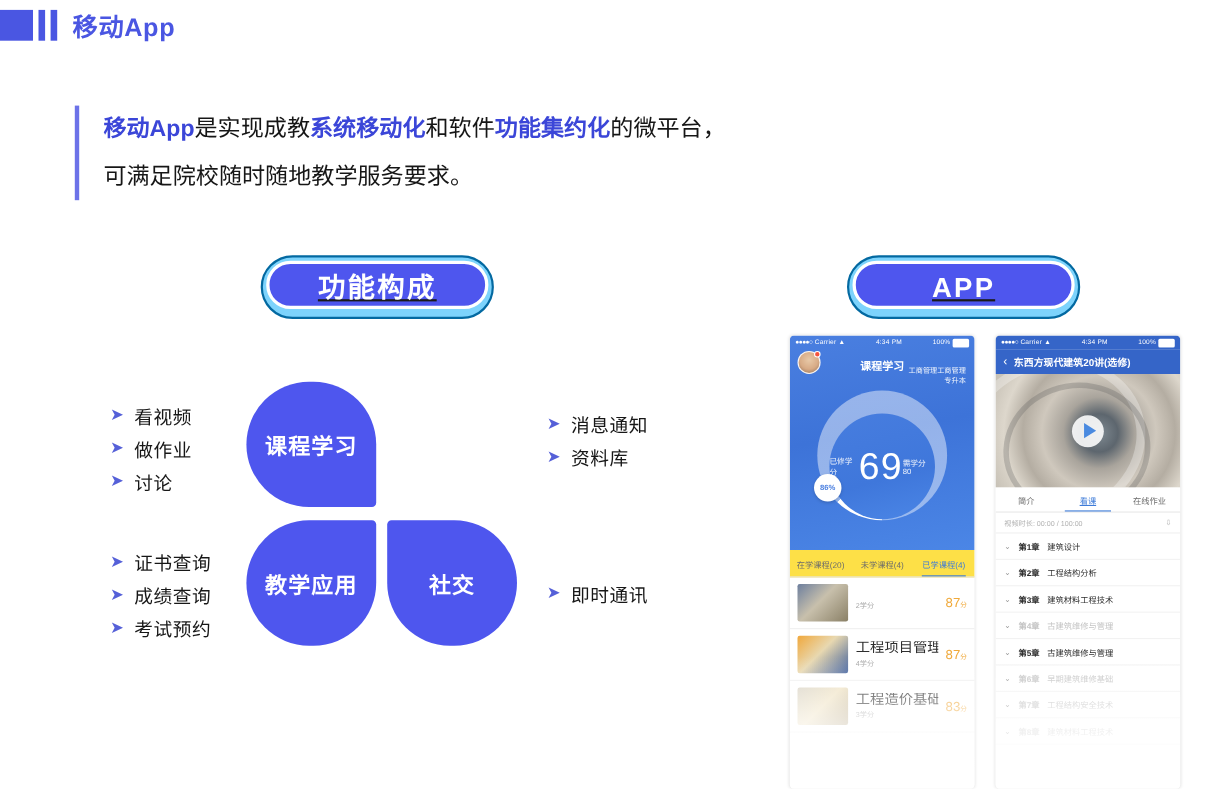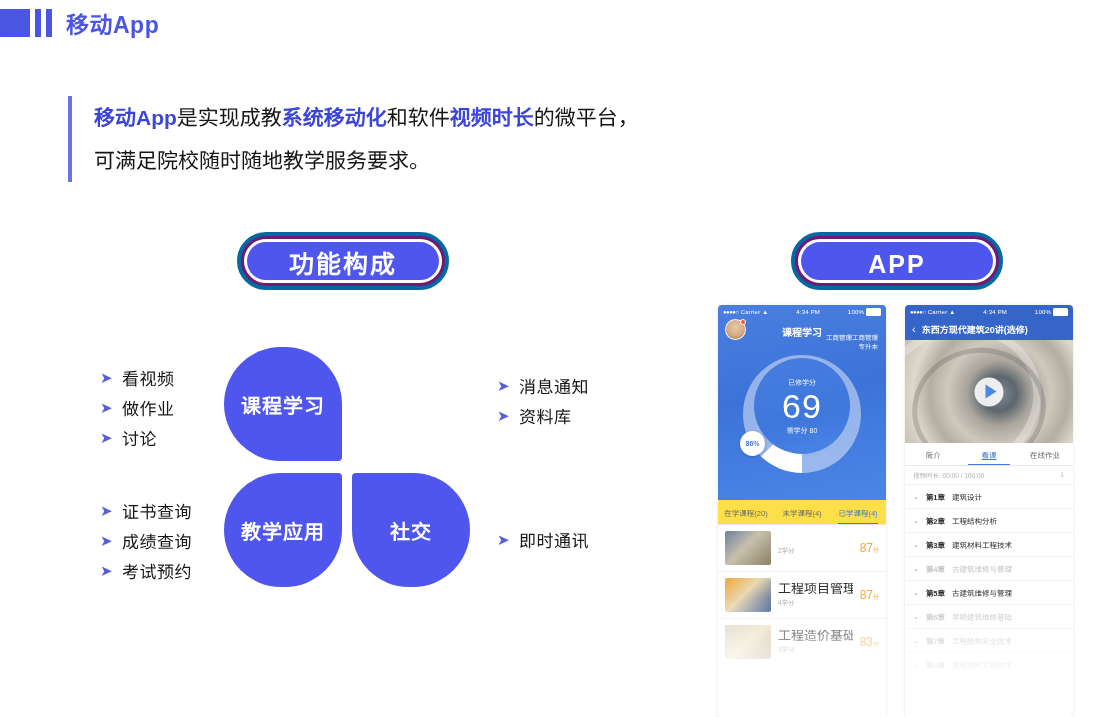--- a/index.html
+++ b/index.html
@@ -68,25 +68,26 @@
     font-family: "Liberation Sans", "DejaVu Sans", sans-serif;
   }
   .hl {
     color: #3b46d8;
     font-weight: bold;
   }
 
   
   .pill {
     position: absolute;
-    border: 4px solid #0369a1;
+    border: 2px solid #0369a1;
     border-radius: 40px;
     padding: 3px;
-    background: #701a75;
+    background: #7dd3fc;
     box-sizing: border-box;
+    text-decoration: underline;
   }
   .pill-inner {
     background: #4e56ee;
     border-radius: 36px;
     border: 3px solid #ffffff;
     color: #ffffff;
     font-size: 25px;
     font-weight: bold;
     text-align: center;
     line-height: 44px;
@@ -94,21 +95,21 @@
     letter-spacing: 2px;
     box-sizing: border-box;
   }
   #pill-function {
     left: 237px;
     top: 232px;
     width: 212px;
     height: 58px;
   }
   #pill-app {
-    left: 791px;
+    left: 770px;
     top: 232px;
     width: 212px;
     height: 58px;
   }
 
   
   #petal-group {
     position: absolute;
     left: 224px;
     top: 347px;
@@ -280,26 +281,25 @@
     height: 118px;
   }
   #p1-ring {
     width: 118px; height: 118px;
     border-radius: 50%;
     background: conic-gradient(from 180deg, #ffffff 0deg 44deg, rgba(255,255,255,.45) 44deg 360deg);
     position: relative;
   }
   #p1-ring-hole {
     position: absolute;
-    left: 11px; top: 3px;
+    left: 11px; top: 21px;
     width: 96px; height: 96px;
     border-radius: 50%;
     background: linear-gradient(165deg, #477ddf 0%, #3f77db 60%, #4b86e6 100%);
     display: flex;
-    flex-direction: column;
     align-items: center;
     justify-content: center;
     color: #ffffff;
   }
   #p1-credit-label { font-size: 7px; opacity: .92; }
   #p1-credit-value { font-size: 34px; font-weight: 300; line-height: 38px; letter-spacing: 1px; }
   #p1-credit-total { font-size: 7px; opacity: .92; }
   #p1-pct-badge {
     position: absolute;
     left: -3px;
@@ -497,21 +497,21 @@
   <div id="header-mark">
     <span class="mark-block"></span>
     <span class="mark-bar"></span>
     <span class="mark-bar"></span>
   </div>
   <div id="header-title">移动App</div>
 </div>
 
 <div id="intro-block">
   <div class="intro-line">
-    <span class="hl">移动App</span><span>是实现成教</span><span class="hl">系统移动化</span><span>和软件</span><span class="hl">视频时长</span><span>的微平台，</span>
+    <span class="hl">移动App</span><span>是实现成教</span><span class="hl">系统移动化</span><span>和软件</span><span class="hl">功能集约化</span><span>的微平台，</span>
   </div>
   <div class="intro-line">可满足院校随时随地教学服务要求。</div>
 </div>
 
 <div class="pill" id="pill-function">
   <div class="pill-inner">功能构成</div>
 </div>
 <div class="pill" id="pill-app">
   <div class="pill-inner">APP</div>
 </div>

